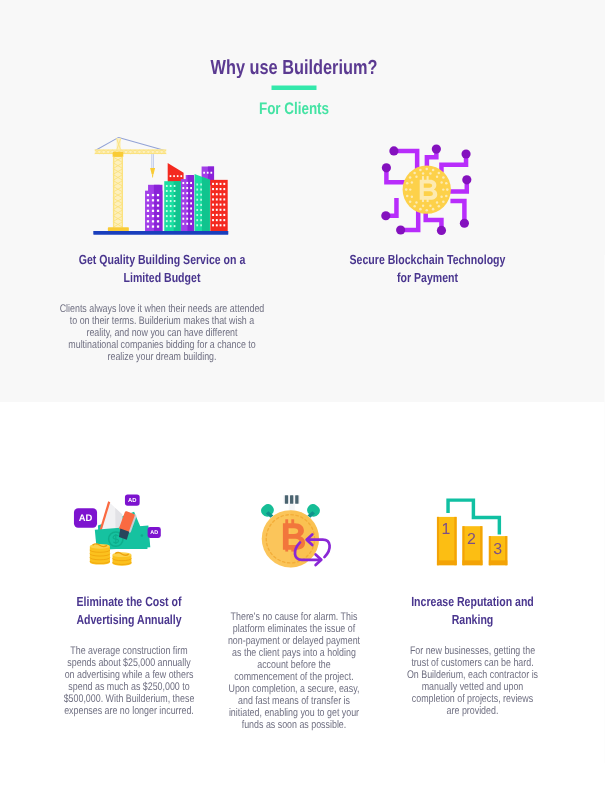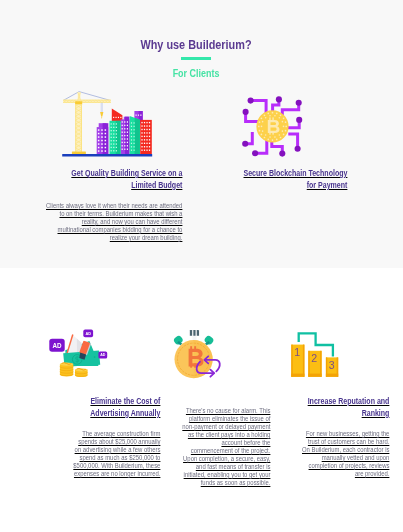--- a/index.html
+++ b/index.html
@@ -14,26 +14,26 @@
   .sq{display:block;transform:scaleX(0.80);transform-origin:center top;white-space:nowrap;}
 
   .title{position:absolute;left:0;top:26.5px;width:392px;text-align:center;
          color:#5b3a91;font-size:13.6px;font-weight:700;line-height:13px;}
   .divider{position:absolute;left:180.8px;top:57.2px;width:30.5px;height:2.8px;
            background:#34e8ab;}
   .subtitle{position:absolute;left:0;width:392px;text-align:center;
             color:#45e3a4;font-size:11.2px;font-weight:700;line-height:11px;}
   .sub-clients{top:68.4px;}
 
-  .card{position:absolute;text-align:right;width:186px;text-decoration:underline;}
+  .card{position:absolute;text-align:center;width:186px;}
   .card .hd{color:#49358e;font-weight:700;font-size:8.8px;line-height:11.5px;}
   .card .bd{color:#6e6e80;font-size:7.4px;line-height:8.0px;}
 
   .c1{left:14.5px;top:168.3px;}
-  .c2{left:180px;top:168.3px;}
+  .c2{left:192px;top:168.3px;}
   .d1{left:-7px;top:396.2px;}
   .d2{left:103px;top:396.2px;}
   .d3{left:221.5px;top:396.2px;}
   .body-gap{height:11px;}
   .ic-crane{position:absolute;left:45.5px;top:-80.3px;}
   .ic-chain{position:absolute;left:60px;top:-74.3px;}
   .ic-ad{position:absolute;left:53px;top:-70.2px;}
   .ic-sw{position:absolute;left:67px;top:-70.2px;}
   .ic-rk{position:absolute;left:64.5px;top:-68.2px;}
 </style>

